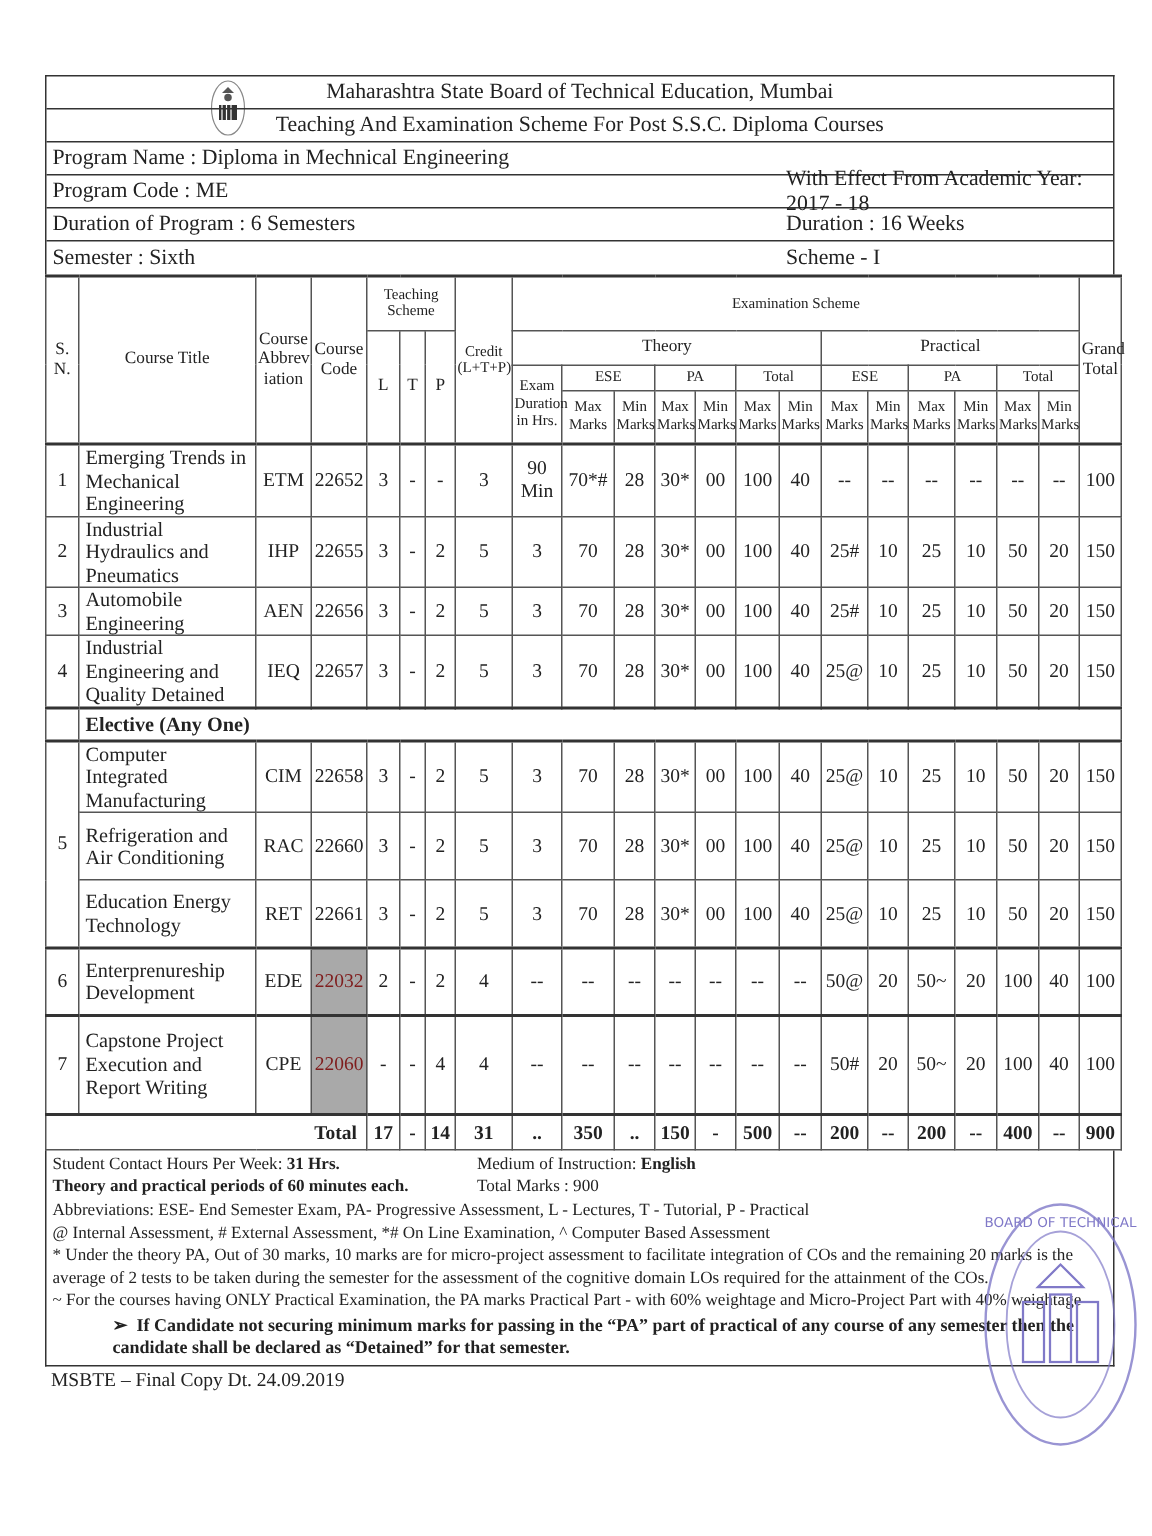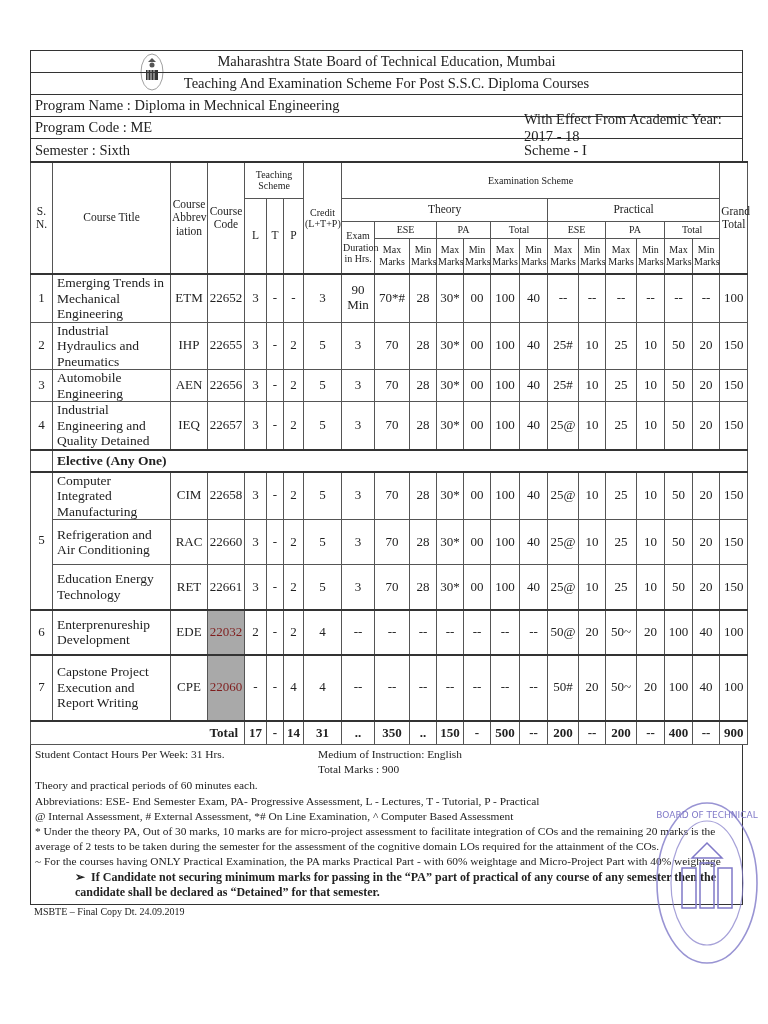--- a/index.html
+++ b/index.html
@@ -16,23 +16,23 @@
   table.scheme td { border: 1px solid #555; text-align: center; vertical-align: middle; line-height: 1.15; padding: 0 1px; }
   table.scheme .thick-top td { border-top: 2px solid #333; }
   .hsm { font-size: 10px; line-height: 1.15; }
   .hmd { font-size: 11.5px; }
   .title-cell { text-align: left !important; padding-left: 4px !important; font-size: 13.5px; }
   .gray { background: #a9a9a9; color: #7f1d1d; }
   .bold { font-weight: bold; margin-left: 43px; }
   .notes { border: 1.3px solid #333; border-top: none; padding: 2px 4px 4px 4px; font-size: 11.4px; line-height: 15.2px; position: relative; }
   .notes .row2 { display: flex; }
   .notes .col-a { width: 283px; }
-  .notes .strong { font-weight: normal; margin-top: 16px; }
+  .notes .strong { font-weight: bold; }
   .arrow-line { padding-left: 40px; font-weight: bold; font-size: 12px; }
-  .footer { font-size: 10px; padding-left: 4px; margin-top: 1px; }
+  .footer { font-size: 13px; padding-left: 4px; margin-top: 1px; }
   .stamp { position: absolute; left: 652px; top: 798px; width: 110px; height: 170px; }
 </style>
 </head>
 <body>
 
 <div class="page">
   <div class="frame">
     <svg class="logo" viewBox="0 0 24 38">
       <ellipse cx="12" cy="19" rx="11" ry="18" fill="none" stroke="#888" stroke-width="0.8"></ellipse>
       <polygon points="8,9 12,5 16,9" fill="#555"></polygon>
@@ -43,20 +43,24 @@
       <line x1="14" y1="17" x2="14" y2="27" stroke="#fff" stroke-width="0.8"></line>
     </svg>
     <div class="hdr-row center">Maharashtra State Board of Technical Education, Mumbai</div>
     <div class="hdr-row center">Teaching And Examination Scheme For Post S.S.C. Diploma Courses</div>
     <div class="hdr-row">
       <span class="left">Program Name : Diploma in Mechnical Engineering</span>
     </div>
     <div class="hdr-row">
       <span class="left">Program Code : ME</span>
       <span class="right">With Effect From  Academic Year: 2017 - 18</span>
+    </div>
+    <div class="hdr-row">
+      <span class="left">Duration of Program : 6 Semesters</span>
+      <span class="right">Duration : 16  Weeks</span>
     </div>
     <div class="hdr-row" style="border-bottom:none;">
       <span class="left">Semester : Sixth</span>
       <span class="right">Scheme - I</span>
     </div>
   </div>
 
   <table class="scheme">
     <colgroup>
       <col style="width:22px">

